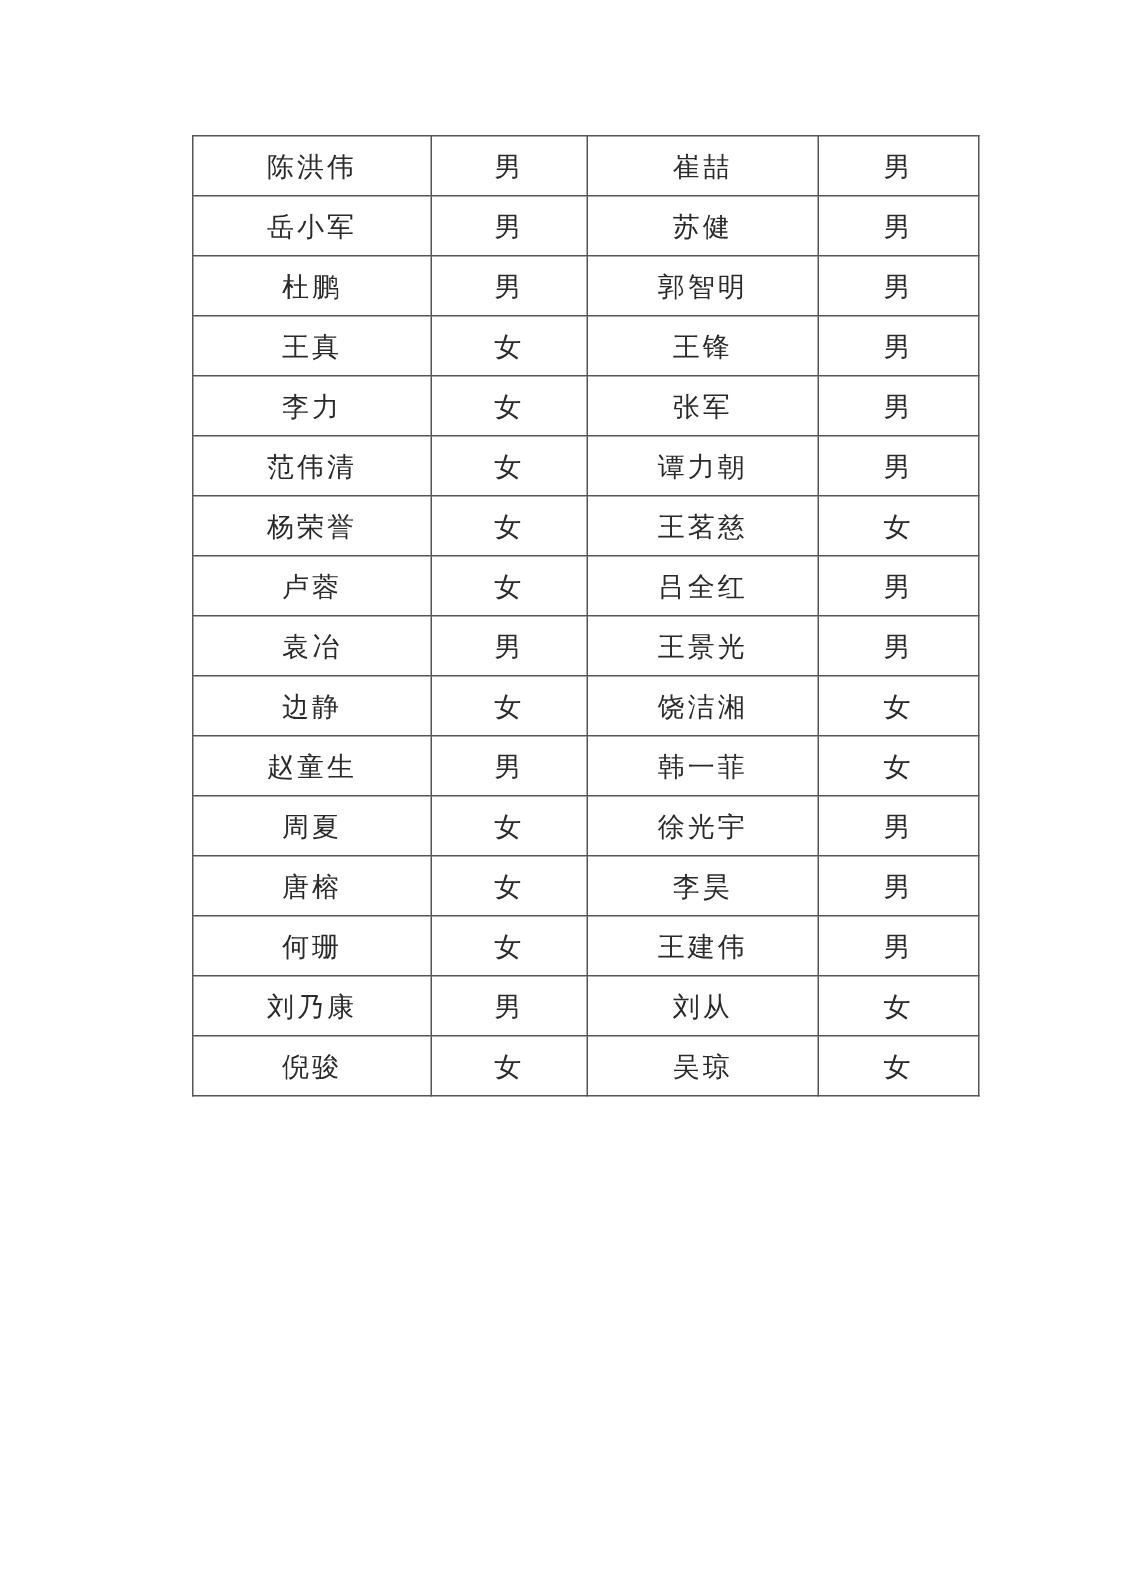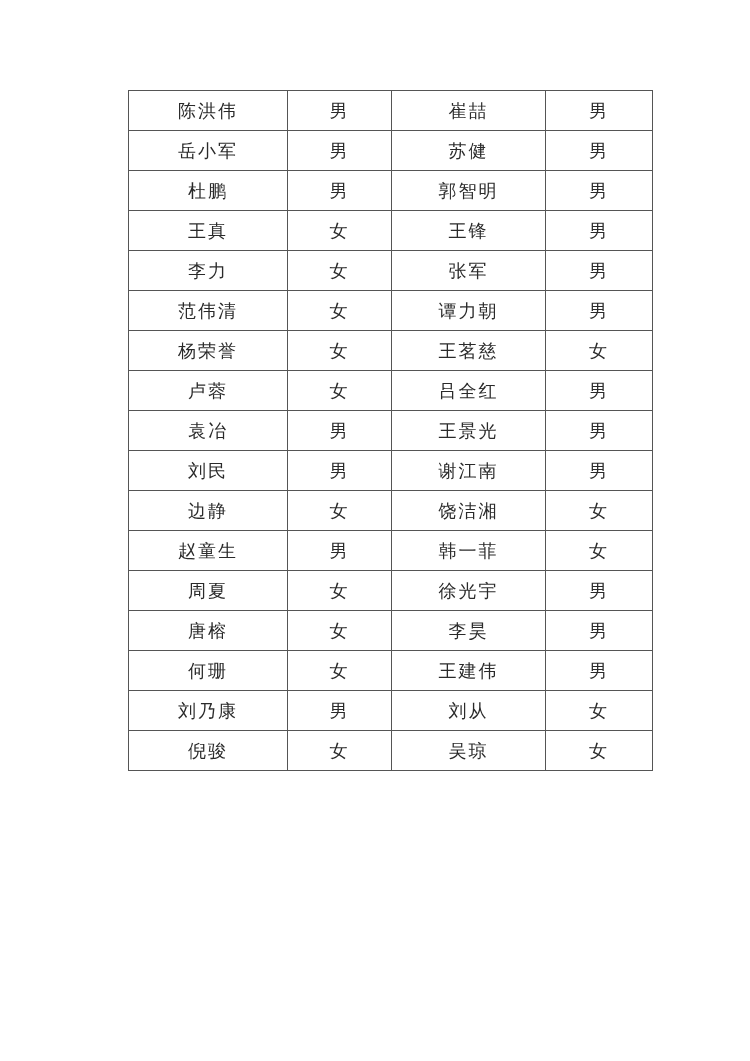--- a/index.html
+++ b/index.html
@@ -97,26 +97,20 @@
         <td>吕全红</td>
         <td>男</td>
       </tr>
       <tr>
         <td>袁冶</td>
         <td>男</td>
         <td>王景光</td>
         <td>男</td>
       </tr>
       <tr>
-        <td>刘民</td>
-        <td>男</td>
-        <td>谢江南</td>
-        <td>男</td>
-      </tr>
-      <tr>
         <td>边静</td>
         <td>女</td>
         <td>饶洁湘</td>
         <td>女</td>
       </tr>
       <tr>
         <td>赵童生</td>
         <td>男</td>
         <td>韩一菲</td>
         <td>女</td>

